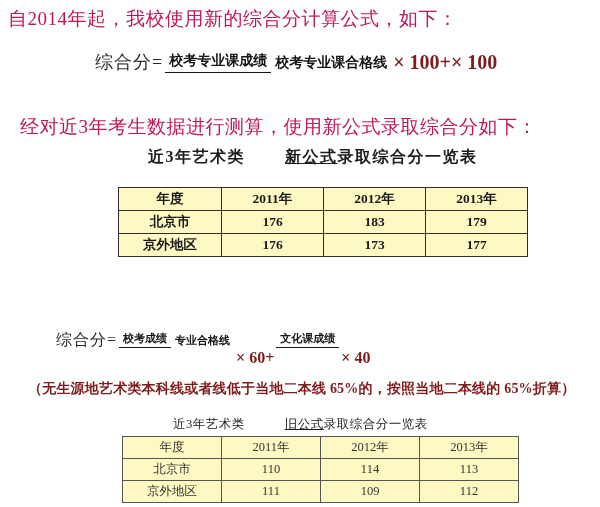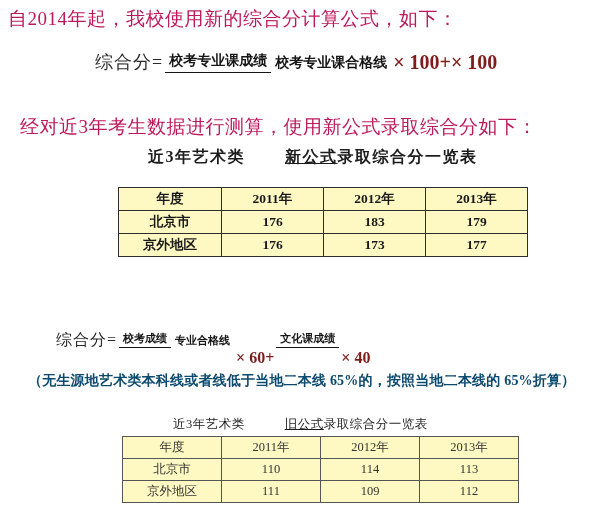--- a/index.html
+++ b/index.html
@@ -33,21 +33,21 @@
 
   
   table.score { border-collapse:collapse; background:#fef9c3;padding-left:28px; }
   table.score td { text-align:center; vertical-align:middle; white-space:nowrap; }
   .table-new { left:118px; top:187px; }
   .table-new td { border:1px solid #2e2e2e; width:99px; height:20px; font-size:13.5px; font-weight:bold; color:#1a1a1a; }
   .table-new td:first-child { width:100px; }
   .table-old { left:122px; top:436px; }
   .table-old td { border:1px solid #555; width:96px; height:19px; font-size:12.5px; color:#333; }
 
-  .note { left:28px; top:372px; font-size:14px; font-weight:bold; color:#0c4a6e; white-space:nowrap; letter-spacing:0.2px; }
+  .note { left:28px; top:380px; font-size:14px; font-weight:bold; color:#7f1d1d; white-space:nowrap; letter-spacing:0.2px; }
 
   .p1 { left:8px; top:6px; }
   .p2 { left:12px; top:114px;margin-left:8px; }
   .p3 { left:8px; top:281px; }
   .formula-new { left:95px; top:48px; }
   .formula-old { left:56px; top:313px; }
 </style>
 </head>
 <body>
 

